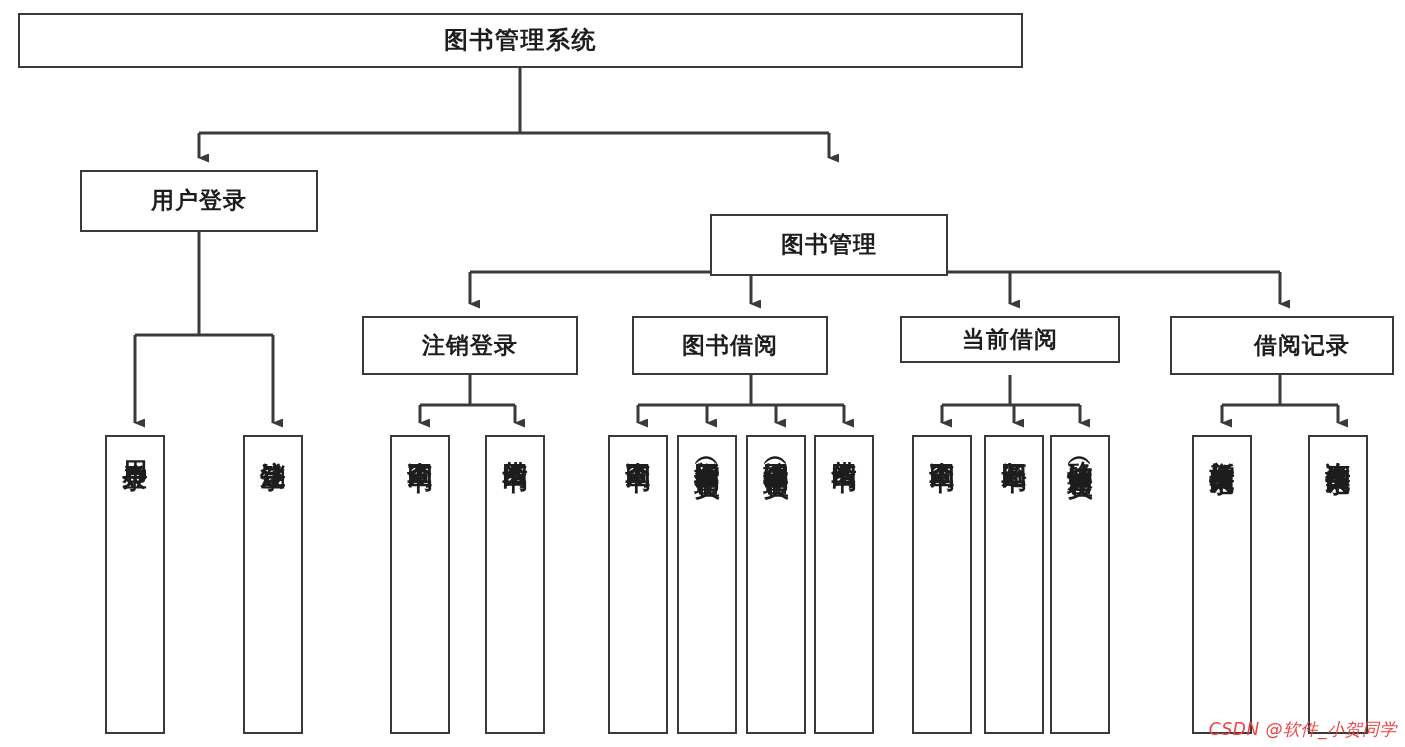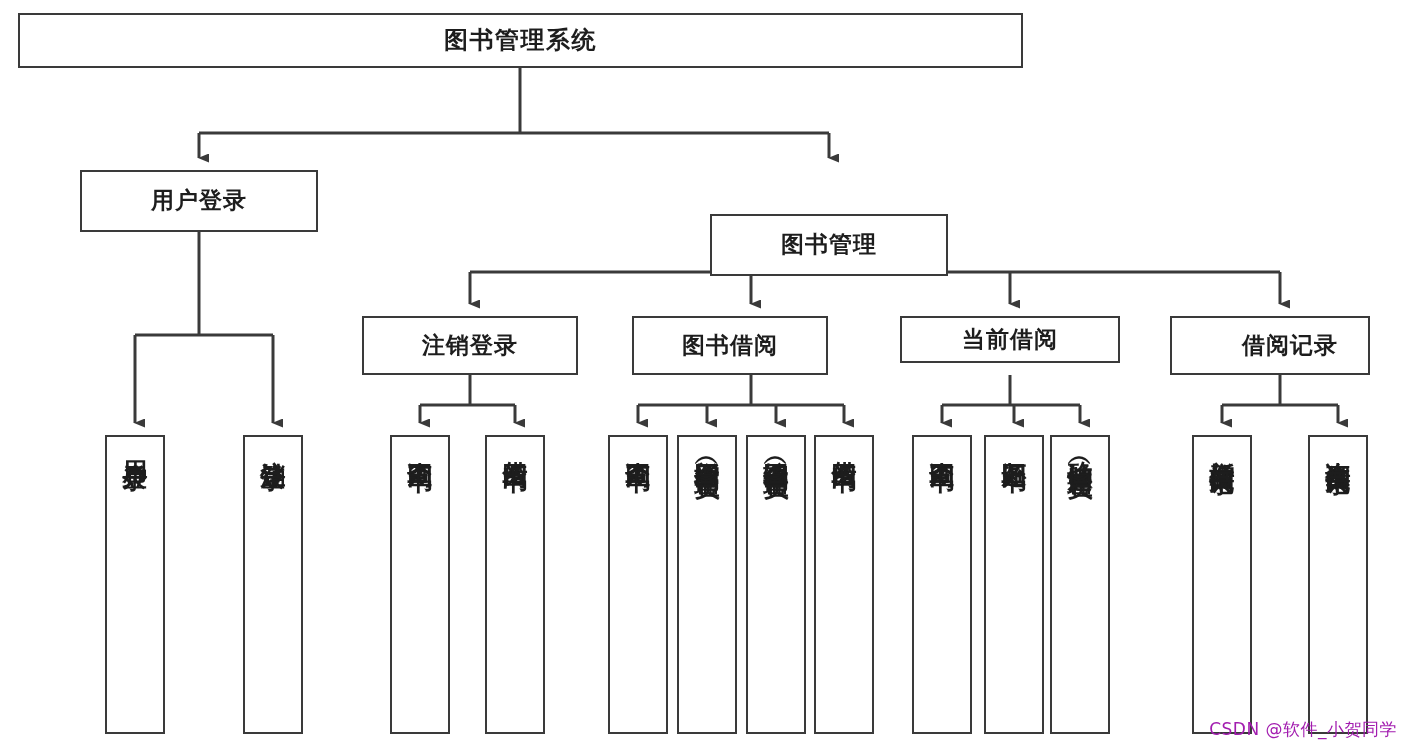--- a/index.html
+++ b/index.html
@@ -63,24 +63,25 @@
     font-size: 25px;
     line-height: 1.0;
     letter-spacing: 2px;
     white-space: nowrap;
   }
   .watermark {
     position: absolute;
     right: 8px;
     bottom: 6px;
     font-size: 17px;
-    color: #a21caf;
+    color: #ef4444;
     letter-spacing: 0.5px;
     user-select: none;
     white-space: nowrap;
+    font-style: italic;
   }
 </style>
 </head>
 <body>
 
 <div id="diagram-root">
 
   <svg class="edges" viewBox="0 0 1405 747" xmlns="http://www.w3.org/2000/svg">
     <defs>
       <marker id="arrowhead" markerWidth="9" markerHeight="11" refX="4.5" refY="10" orient="auto" markerUnits="userSpaceOnUse">
@@ -144,21 +145,21 @@
 
   <div class="node horiz" style="left: 362px; top: 316px; width: 216px; height: 59px;">
     <span class="label">注销登录</span>
   </div>
   <div class="node horiz" style="left: 632px; top: 316px; width: 196px; height: 59px;">
     <span class="label">图书借阅</span>
   </div>
   <div class="node horiz" style="left: 900px; top: 316px; width: 220px; height: 47px;">
     <span class="label">当前借阅</span>
   </div>
-  <div class="node horiz" style="left: 1170px; top: 316px; width: 200px; height: 59px; padding-left: 40px;">
+  <div class="node horiz" style="left: 1170px; top: 316px; width: 224px; height: 59px; padding-left: 40px;">
     <span class="label">借阅记录</span>
   </div>
 
   <div class="node vert" style="left: 105px; top: 435px; width: 60px; height: 299px;">
     <span class="label">用户登录</span>
   </div>
   <div class="node vert" style="left: 243px; top: 435px; width: 60px; height: 299px;">
     <span class="label">注销登录</span>
   </div>
   <div class="node vert" style="left: 390px; top: 435px; width: 60px; height: 299px;">

